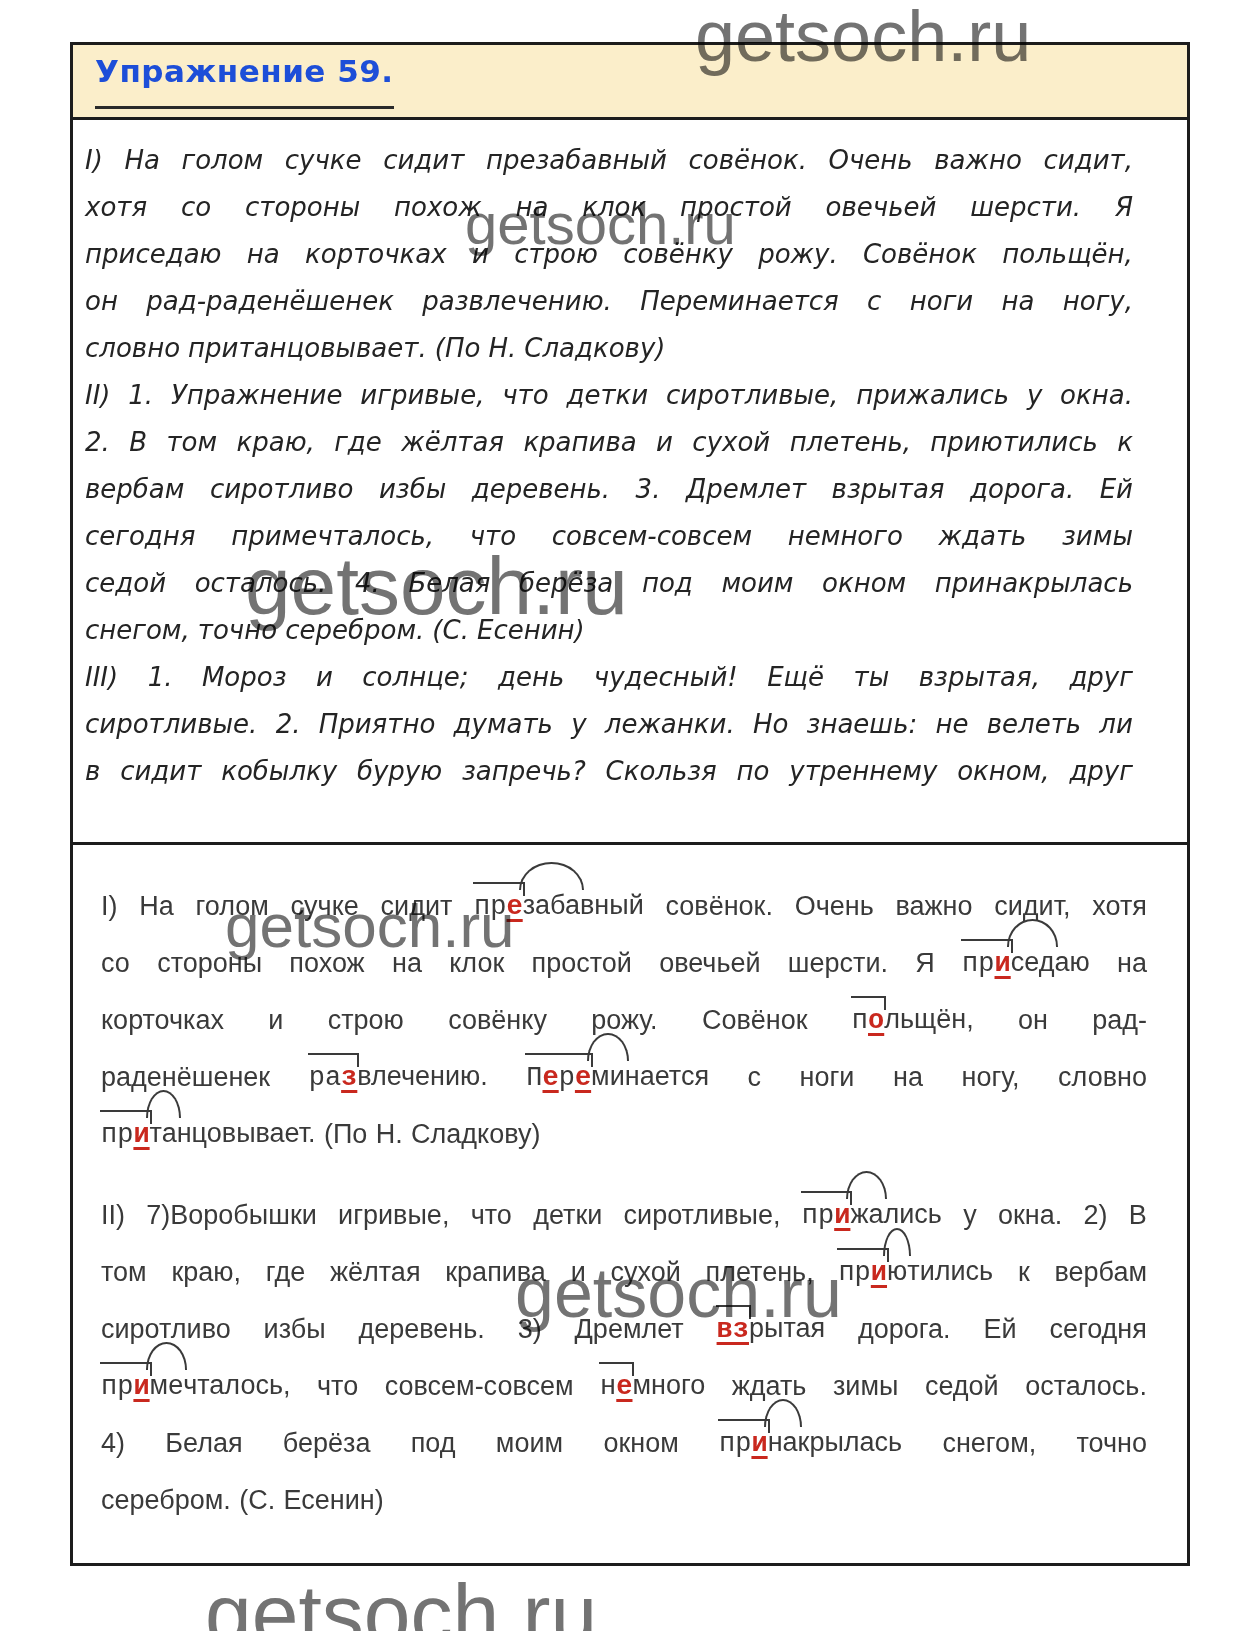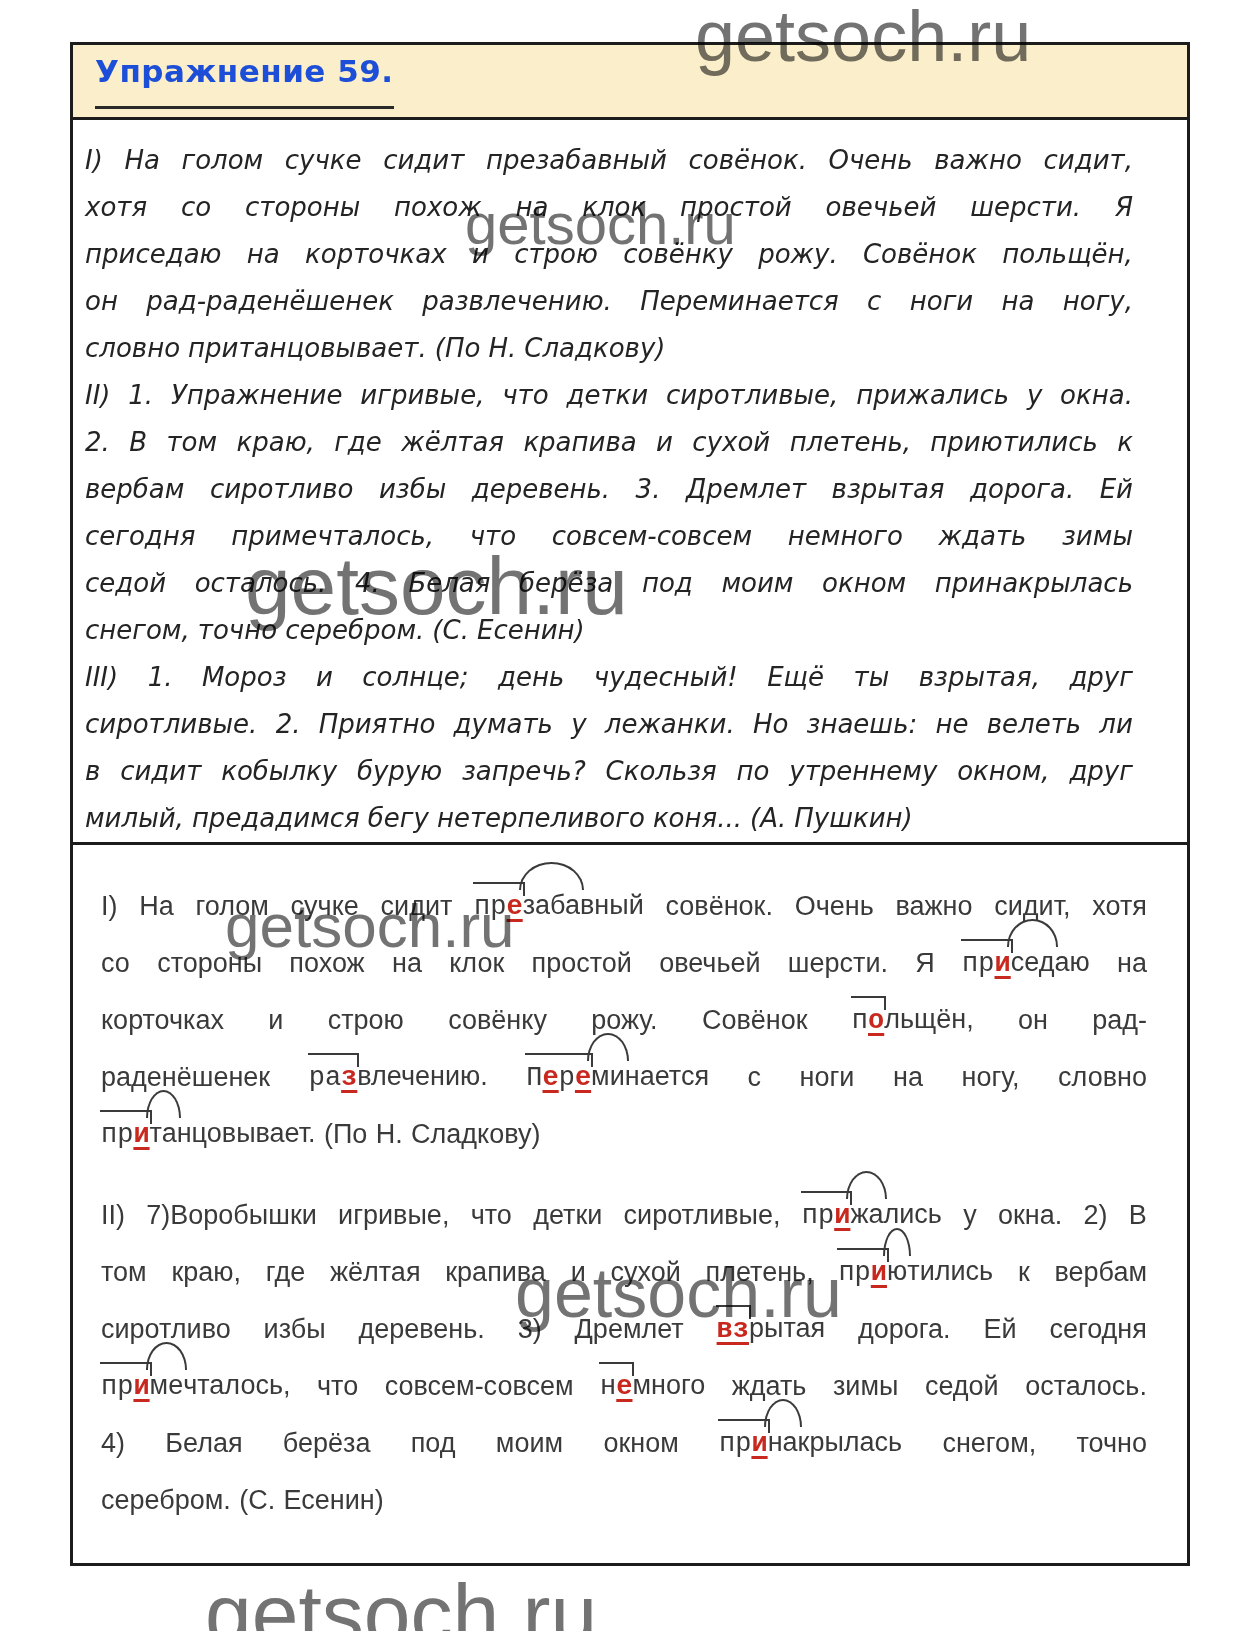--- a/index.html
+++ b/index.html
@@ -231,29 +231,20 @@
           <span class="w">сидит</span>
           <span class="w">кобылку</span>
           <span class="w">бурую</span>
           <span class="w">запречь?</span>
           <span class="w">Скользя</span>
           <span class="w">по</span>
           <span class="w">утреннему</span>
           <span class="w">окном,</span>
           <span class="w">друг</span>
         </div>
-        <div class="line last">
-          <span class="w">милый,</span>
-          <span class="w">предадимся</span>
-          <span class="w">бегу</span>
-          <span class="w">нетерпеливого</span>
-          <span class="w">коня...</span>
-          <span class="w">(А.</span>
-          <span class="w">Пушкин)</span>
-        </div>
       </div>
     </div>
   <div class="answer-text">
       <div class="para">
         <div class="line">
           <span class="w">I)</span>
           <span class="w">На</span>
           <span class="w">голом</span>
           <span class="w">сучке</span>
           <span class="w">сидит</span>

